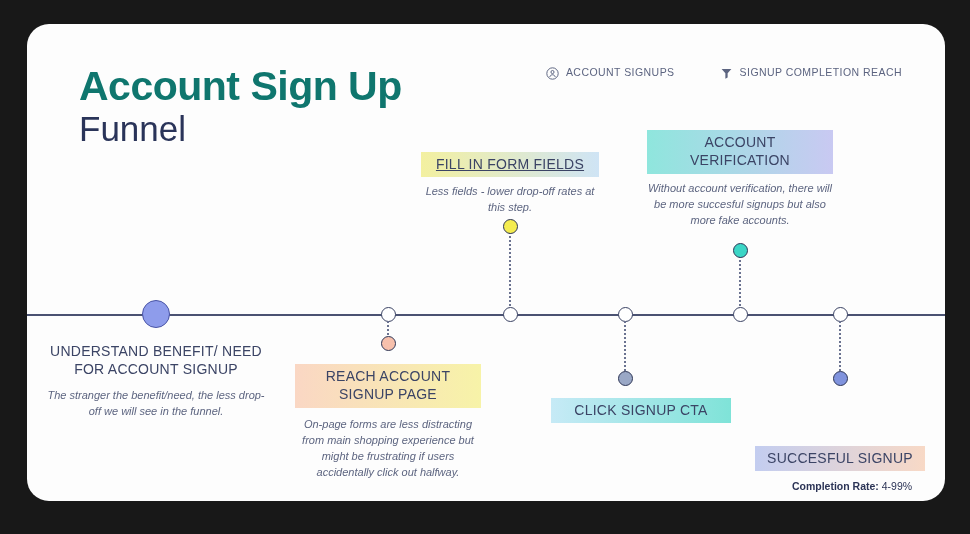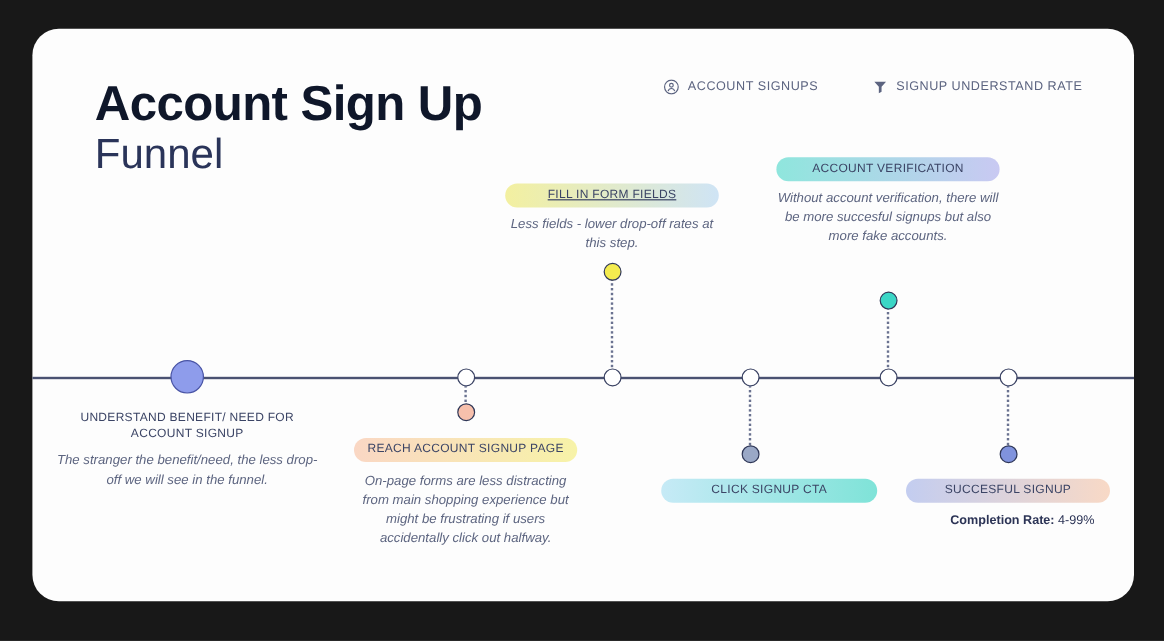--- a/index.html
+++ b/index.html
@@ -31,21 +31,21 @@
 
   
   .title-block {
     position: absolute;
     left: 52px;
     top: 40px;
   }
   .title-main {
     font-size: 41px;
     font-weight: bold;
-    color: #0f172a;
+    color: #0f766e;
     letter-spacing: -0.5px;
     line-height: 1.08;
   }
   .title-sub {
     font-size: 35px;
     font-weight: 300;
     color: #2a3459;
     line-height: 1.15;
     margin-top: 1px;
   }
@@ -118,25 +118,24 @@
     border-radius: 50%;
     border: 1.6px solid #2f3757;
   }
 
   
   .block {
     position: absolute;
     text-align: center;
   }
   .block-title {
-    font-size: 10px;
+    font-size: 14px;
     color: #3b4465;
     letter-spacing: 0.25px;
     line-height: 1.32;
-    border-radius: 15px;
   }
   .block-title.hl {
     display: inline-block;
     padding: 3px 9px 4px 9px;
   }
   .block-desc {
     font-size: 11px;
     font-style: italic;
     color: #5d6party;
     color: #5d6580;
@@ -174,21 +173,21 @@
           </svg>
         </span>
         <span class="legend-label">ACCOUNT SIGNUPS</span>
       </div>
       <div class="legend-item">
         <span class="legend-icon">
           <svg width="13" height="13" viewBox="0 0 16 16">
             <path d="M2 2.6h12l-4.6 5.2v5.1l-2.8 1.6v-6.7z" fill="#5c6480"></path>
           </svg>
         </span>
-        <span class="legend-label">SIGNUP UNDERSTAND RATE</span>
+        <span class="legend-label">SIGNUP COMPLETION REACH</span>
       </div>
     </div>
 
     <div class="axis"></div>
 
     <div class="node big" style="left:129px;"></div>
     <div class="block" style="left:19px; top:318px; width:220px;">
       <div class="block-title">UNDERSTAND BENEFIT/ NEED FOR ACCOUNT SIGNUP</div>
       <div class="block-desc">The stranger the benefit/need, the less drop-off we will see in the funnel.</div>
     </div>
@@ -221,20 +220,20 @@
     <div class="dot" style="left:713px; top:226px; background:#3bd6c6;"></div>
     <div class="block" style="left:620px; top:106px; width:186px;">
       <div class="block-title hl" style="background:linear-gradient(90deg,#8fe6dd,#c9c9f2); width:100%;">ACCOUNT VERIFICATION</div>
       <div class="block-desc tight">Without account verification, there will be more succesful signups but also more fake accounts.</div>
     </div>
 
     <div class="node" style="left:813px;"></div>
     <div class="connector" style="left:813px; top:297px; height:50px;"></div>
     <div class="dot" style="left:813px; top:354px; background:#8093dd;"></div>
     <div class="block" style="left:728px; top:374px; width:170px;">
-      <div class="block-title hl" style="background:linear-gradient(90deg,#c3cdf0,#f8d9c6); width:100%;">SUCCESFUL SIGNUP</div>
+      <div class="block-title hl" style="background:linear-gradient(90deg,#c3cdf0,#f8d9c6); width:100%;margin-top:48px;">SUCCESFUL SIGNUP</div>
       <div class="block-note">
         <b>Completion Rate:</b><span> 4-99%</span>
       </div>
     </div>
 
   </div>
 </div>
 
 </body></html>

